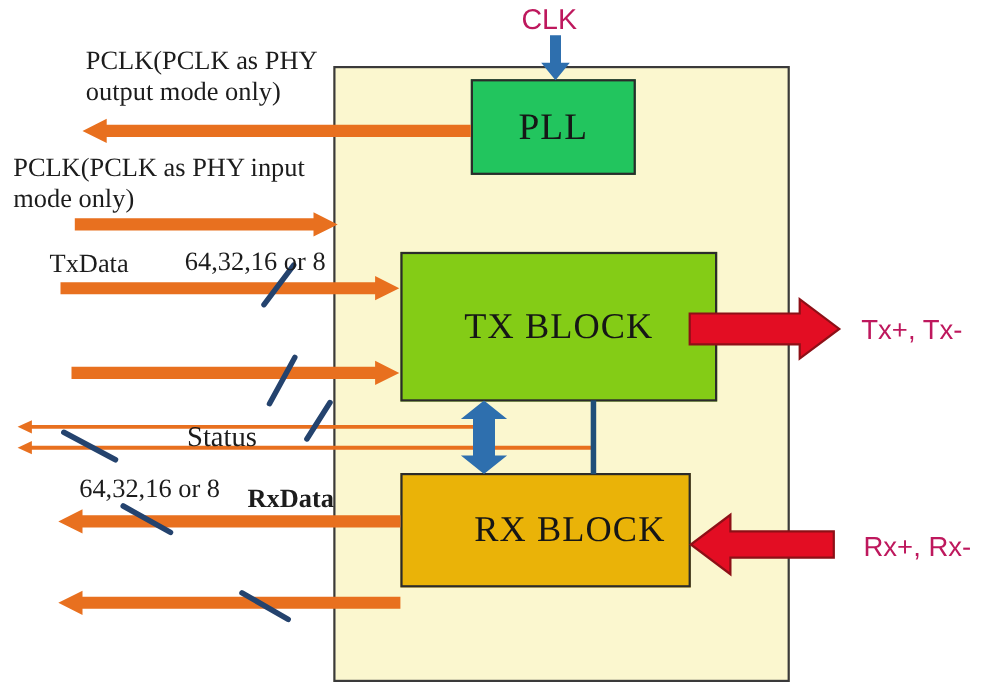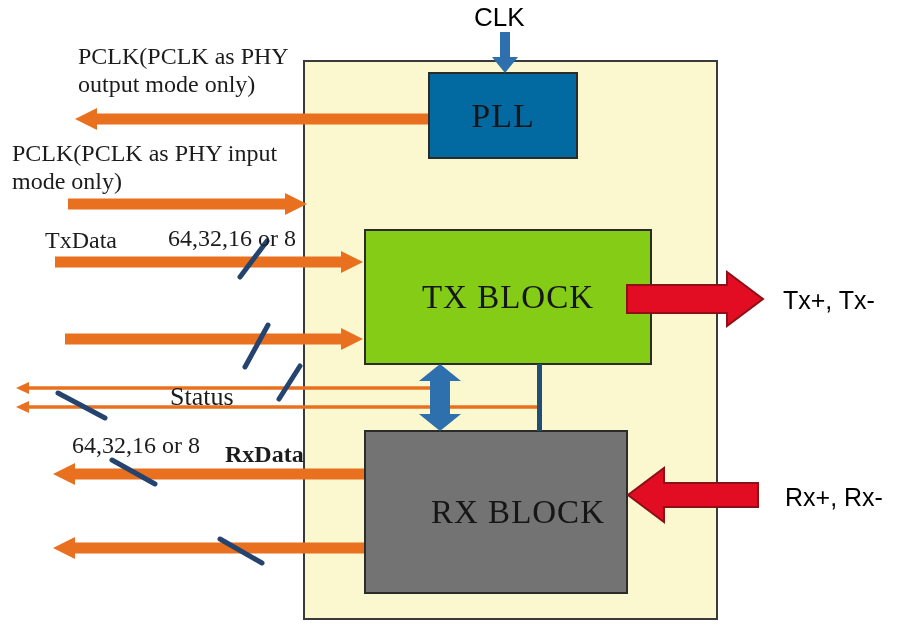--- a/index.html
+++ b/index.html
@@ -2,33 +2,33 @@
 <html><head>
 <meta charset="utf-8">
 <style>
   html,body{margin:0;padding:0;background:#ffffff;}
   #stage{
     position:relative;width:900px;height:631px;background:#ffffff;overflow:hidden;
     font-family:"Liberation Serif", serif;color:#1c1c1c;
   }
   .abs{position:absolute;}
   .lbl{position:absolute;font-size:24px;line-height:28px;white-space:nowrap;color:#1c1c1c;}
-  .lbl-sans{position:absolute;font-family:"Liberation Sans", sans-serif;font-size:25px;white-space:nowrap;color:#000000;}
+  .lbl-sans{position:absolute;font-family:"Liberation Sans", sans-serif;font-size:25px;white-space:nowrap;color:#be185d;}
   #container-box{
     left:303px;top:60px;width:415px;height:560px;
     background:#fbf7cf;border:2px solid #3a3a3a;box-sizing:border-box;
   }
   .block{
     position:absolute;box-sizing:border-box;border:2px solid #2b2b2b;
     display:flex;align-items:center;justify-content:center;
     font-size:33px;letter-spacing:1px;color:#161616;
   }
-  #pll-block{left:428px;top:72px;width:150px;height:87px;background:#0369a1;font-size:34px;}
+  #pll-block{left:428px;top:72px;width:150px;height:87px;background:#22c55e;font-size:34px;}
   #tx-block{left:364px;top:229px;width:288px;height:136px;background:#84cc16;}
-  #rx-block{left:364px;top:430px;width:264px;height:164px;background:#737373;padding-left:44px;}
+  #rx-block{left:364px;top:430px;width:264px;height:104px;background:#eab308;padding-left:44px;}
   svg#overlay{position:absolute;left:0;top:0;pointer-events:none;}
   .orange{fill:#e8701f;}
   .thinline{stroke:#e8701f;stroke-width:3.5px;}
   .red{fill:#e30d23;stroke:#8d1017;stroke-width:2px;}
   .blue{fill:#2e6fae;}
   .slash{stroke:#24436e;stroke-width:5px;stroke-linecap:round;}
 </style>
 </head>
 <body>
 

